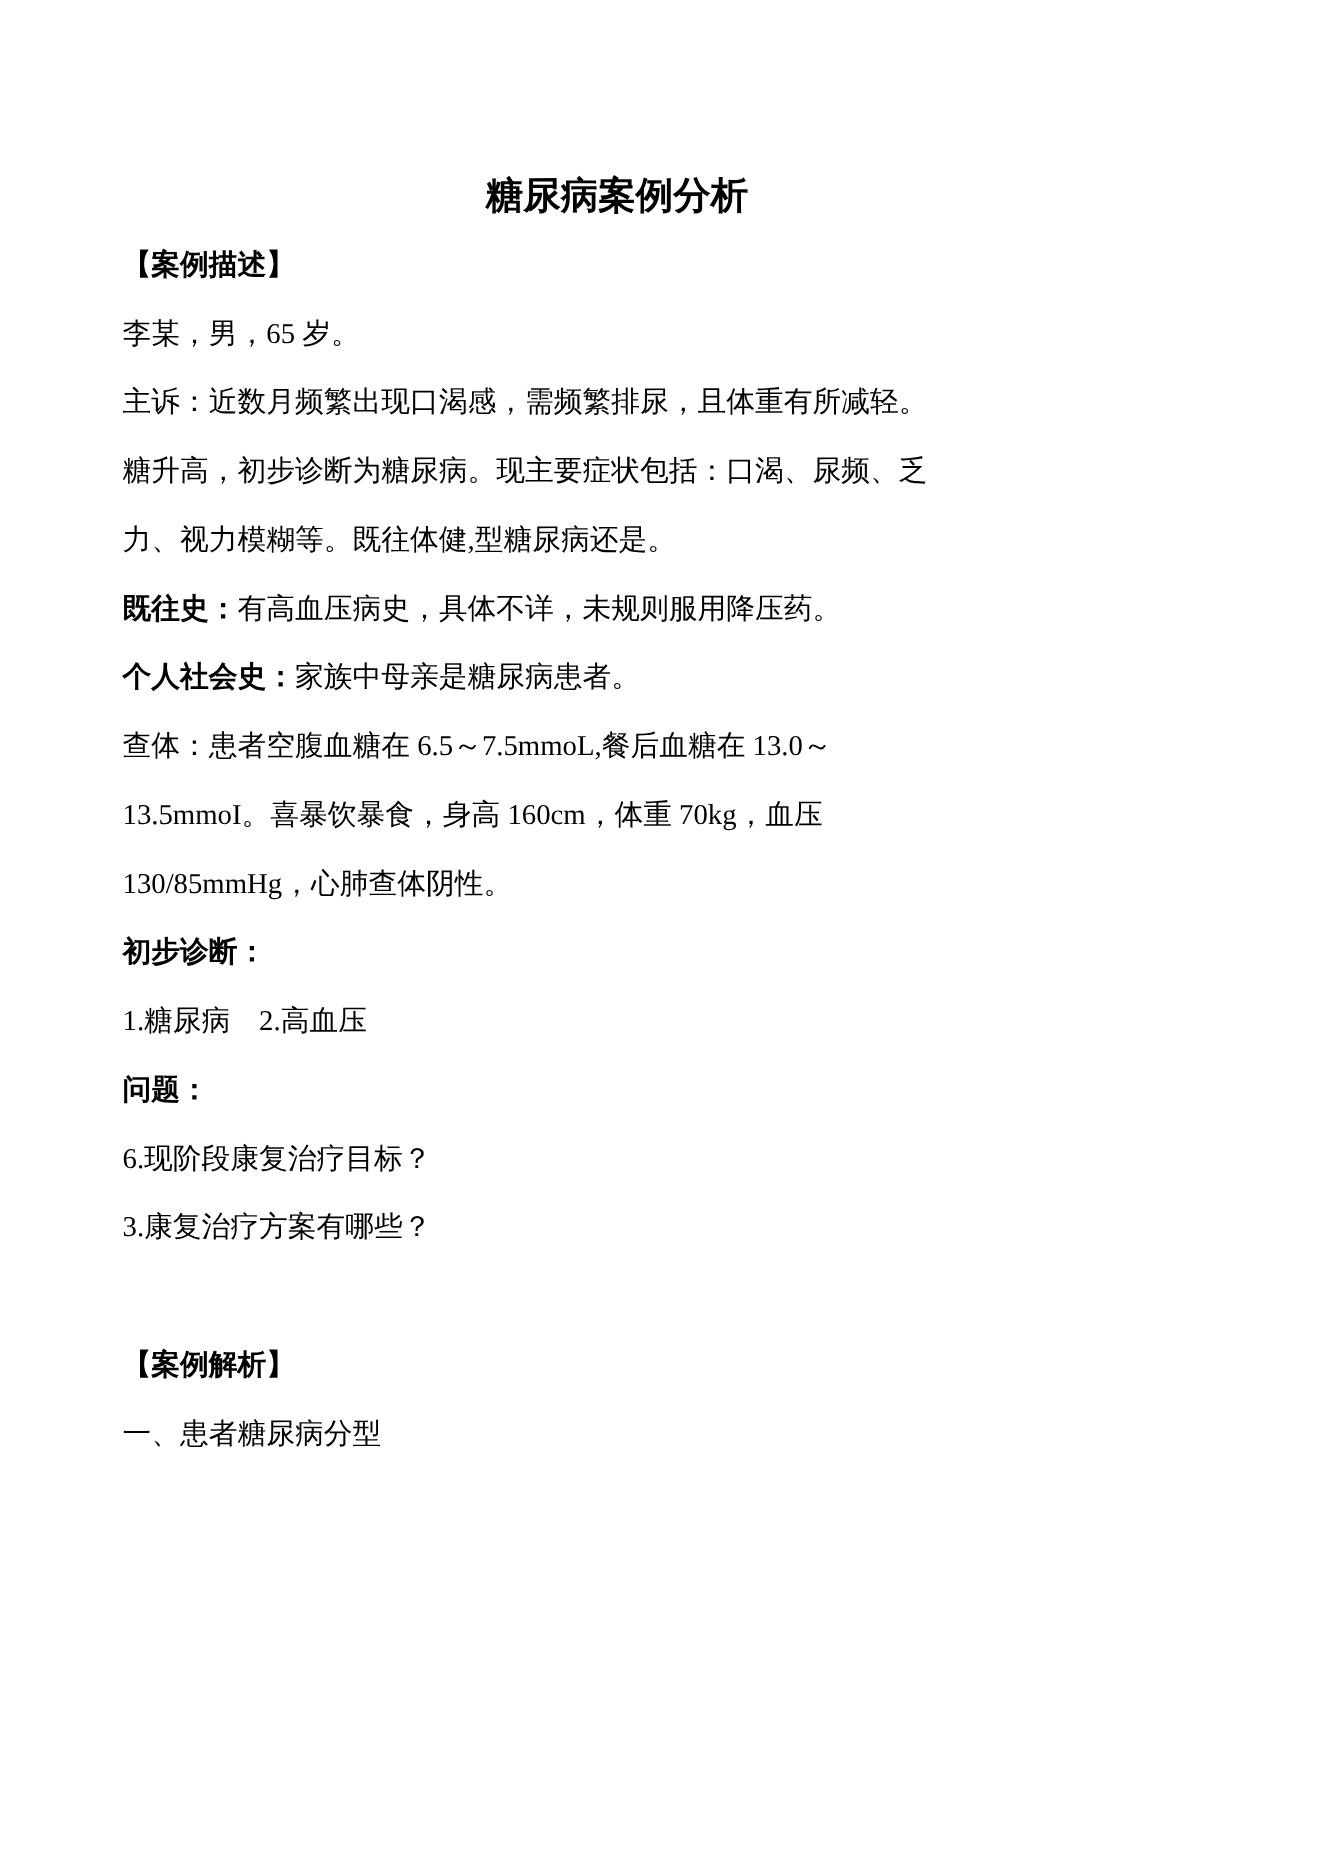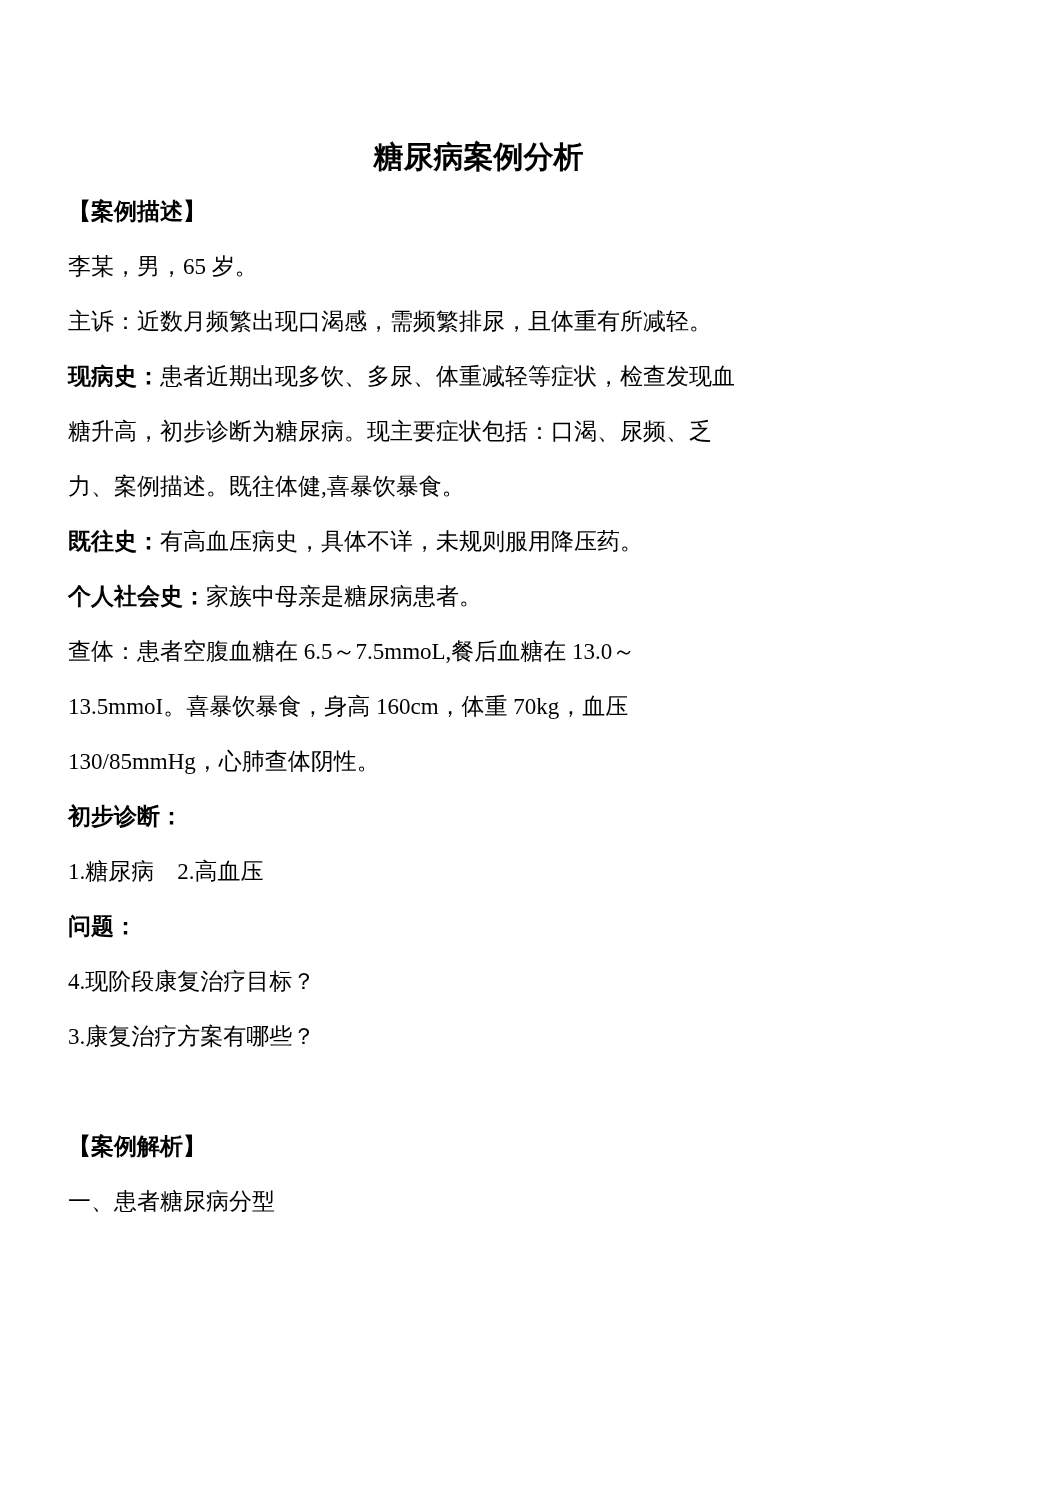--- a/index.html
+++ b/index.html
@@ -12,21 +12,21 @@
     height: 1497px;
     overflow: hidden;
     font-family: "Liberation Serif", "DejaVu Serif", serif;
     color: #000000;
   }
   .page {
     box-sizing: border-box;
     width: 1059px;
     height: 1497px;
     background: #ffffff;
-    padding: 129px 170px 0 68px;
+    padding: 129px 170px 0 98px;
   }
   .doc-title {
     height: 55px;
     line-height: 55px;
     text-align: center;
     font-size: 30px;
     font-weight: bold;
     white-space: pre;
   }
   .line {
@@ -45,45 +45,44 @@
 <div class="page">
 
   <div class="doc-title">糖尿病案例分析</div>
 
   <div class="line"><span class="lbl">【案例描述】</span><span></span></div>
 
   <div class="line"><span class="lbl"></span><span>李某，男，65 岁。</span></div>
 
   <div class="line"><span class="lbl"></span><span>主诉：近数月频繁出现口渴感，需频繁排尿，且体重有所减轻。</span></div>
 
-  <div class="line"><span class="lbl">现病史：</span><span>患者近期出现多饮、多尿、体重减轻等症状，检查发现血</span></div>
 
   <div class="line"><span class="lbl"></span><span>糖升高，初步诊断为糖尿病。现主要症状包括：口渴、尿频、乏</span></div>
 
-  <div class="line"><span class="lbl"></span><span>力、案例描述。既往体健,喜暴饮暴食。</span></div>
+  <div class="line"><span class="lbl"></span><span>力、视力模糊等。既往体健,型糖尿病还是。</span></div>
 
   <div class="line"><span class="lbl">既往史：</span><span>有高血压病史，具体不详，未规则服用降压药。</span></div>
 
   <div class="line"><span class="lbl">个人社会史：</span><span>家族中母亲是糖尿病患者。</span></div>
 
 
   <div class="line"><span class="lbl"></span><span>查体：患者空腹血糖在 6.5～7.5mmoL,餐后血糖在 13.0～</span></div>
 
   <div class="line"><span class="lbl"></span><span>13.5mmoI。喜暴饮暴食，身高 160cm，体重 70kg，血压</span></div>
 
   <div class="line"><span class="lbl"></span><span>130/85mmHg，心肺查体阴性。</span></div>
 
   <div class="line"><span class="lbl">初步诊断：</span><span></span></div>
 
   <div class="line"><span class="lbl"></span><span>1.糖尿病　2.高血压</span></div>
 
   <div class="line"><span class="lbl">问题：</span><span></span></div>
 
 
-  <div class="line"><span class="lbl"></span><span>4.现阶段康复治疗目标？</span></div>
+  <div class="line"><span class="lbl"></span><span>6.现阶段康复治疗目标？</span></div>
 
   <div class="line"><span class="lbl"></span><span>3.康复治疗方案有哪些？</span></div>
 
   <div class="line"><span class="lbl"></span><span></span></div>
 
   <div class="line"><span class="lbl">【案例解析】</span><span></span></div>
 
   <div class="line"><span class="lbl"></span><span>一、患者糖尿病分型</span></div>
 
 </div>

